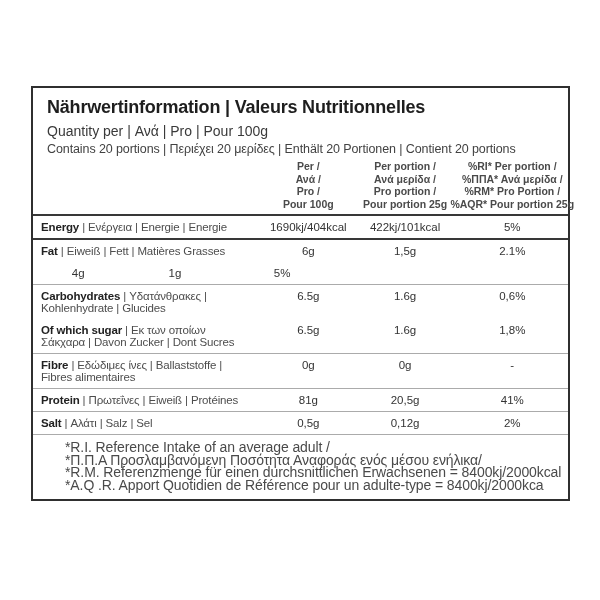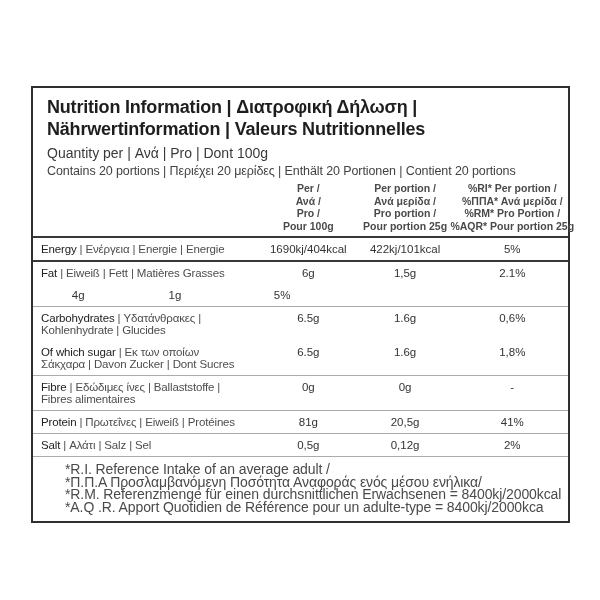--- a/index.html
+++ b/index.html
@@ -50,42 +50,41 @@
   
   .row { display: flex; padding: 5px 6px; }
   .bt-dark  { border-top: 2px solid #383838; }
   .bt-light { border-top: 1px solid #ababab; }
 
   .cell { font-size: 11.5px; line-height: 12px; }
   .cell.lbl {
     width: 44%; padding-left: 2px; color: #4d4d4d;
     white-space: pre; letter-spacing: -0.15px;
   }
-  .cell.lbl .nname { font-weight: normal; color: #222222; }
+  .cell.lbl .nname { font-weight: bold; color: #222222; }
   .cell.c1 { width: 15%; text-align: center; color: #333333; }
   .cell.c2 { width: 22%; text-align: center; color: #333333; }
   .cell.c3 { width: 19%; text-align: center; color: #333333; }
 
   
   .footnotes { border-top: 1px solid #ababab; padding: 6px 8px 8px 8px; }
   .footnote-line {
     font-size: 14px; line-height: 12.5px; color: #4a4a4a;
     white-space: nowrap; letter-spacing: -0.1px; margin-left: 24px;
   }
 </style>
 </head>
 <body>
 
 <div class="canvas">
   <div class="label-box">
 
     <div class="hdr">
-      <div class="title-line">Nutrition Information | Διατροφική Δήλωση |</div>
       <div class="title-line">Nährwertinformation | Valeurs Nutritionnelles</div>
-      <div class="qty-line">Quantity per | Ανά | Pro | Dont 100g</div>
+      <div class="qty-line">Quantity per | Ανά | Pro | Pour 100g</div>
       <div class="contains-line">Contains 20 portions | Περιέχει 20 μερίδες | Enthält 20 Portionen | Contient 20 portions</div>
     </div>
 
     <div class="col-hdr">
       <div class="chspacer"></div>
       <div class="chcell ch1">
           <span>Per /
 Ανά /
 Pro /
 Pour 100g</span>

